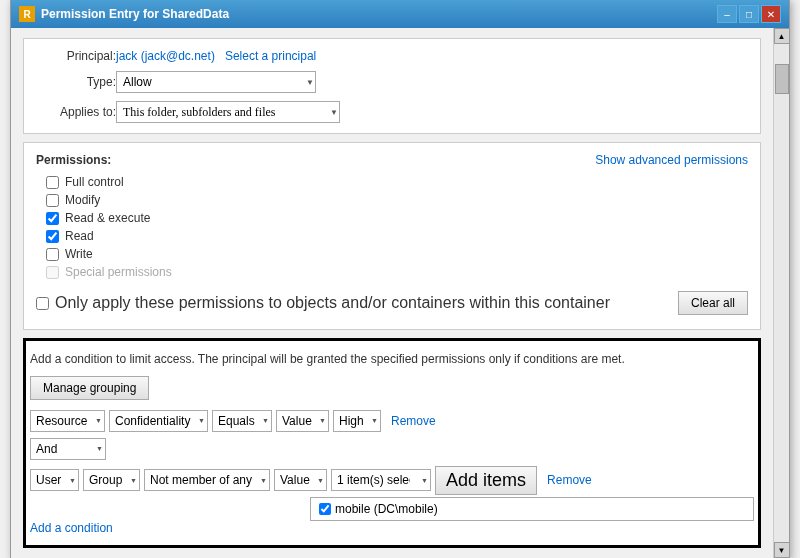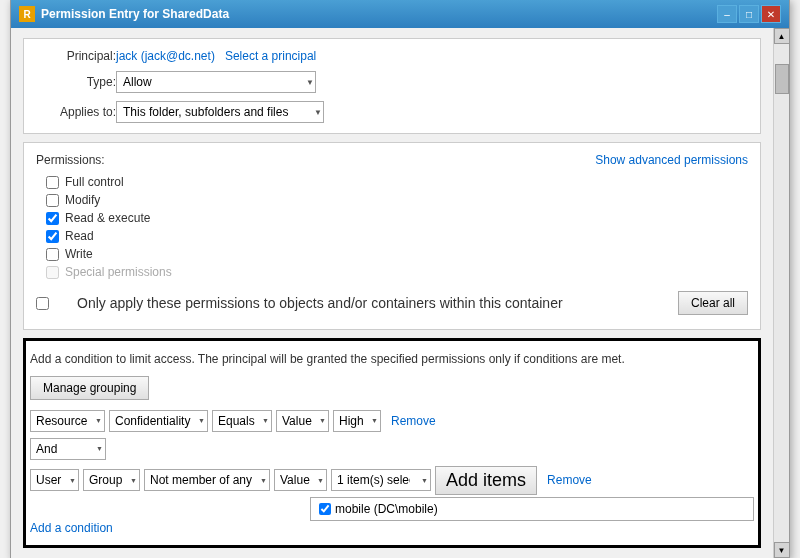--- a/index.html
+++ b/index.html
@@ -151,36 +151,36 @@
     .select-arrow {
       position: absolute;
       right: 2px;
       top: 50%;
       transform: translateY(-50%);
       pointer-events: none;
       font-size: 8px;
       color: #555;
     }
     .type-select { width: 200px; }
-    .applies-select { width: 208px; }
+    .applies-select { width: 224px; font-family: Liberation Serif, serif; }
     .permissions-section {
       background: white;
       border: 1px solid #ccc;
       padding: 10px 12px;
       margin-bottom: 8px;
     }
     .permissions-header {
       display: flex;
       justify-content: space-between;
       align-items: center;
       margin-bottom: 8px;
     }
     .permissions-title {
       font-size: 12px;
-      font-weight: normal;
+      font-weight: bold;
       color: #333;
     }
     .show-advanced-link {
       color: #0066cc;
       cursor: pointer;
       font-size: 12px;
       text-decoration: none;
     }
     .checkbox-item {
       display: flex;
@@ -207,24 +207,23 @@
       display: flex;
       align-items: center;
       margin-top: 8px;
       padding: 4px 0;
     }
     .only-apply-row input[type="checkbox"] {
       margin-right: 6px;
       cursor: pointer;
     }
     .only-apply-row label {
-      font-size: 14px;
+      font-size: 16px;
       color: #333;
       flex: 1;
-      margin-left: 22px;
     }
     .clear-all-btn {
       background: linear-gradient(to bottom, #f8f8f8, #e0e0e0);
       border: 1px solid #aaa;
       padding: 4px 12px;
       font-size: 12px;
       cursor: pointer;
       white-space: nowrap;
     }
     .condition-section {

